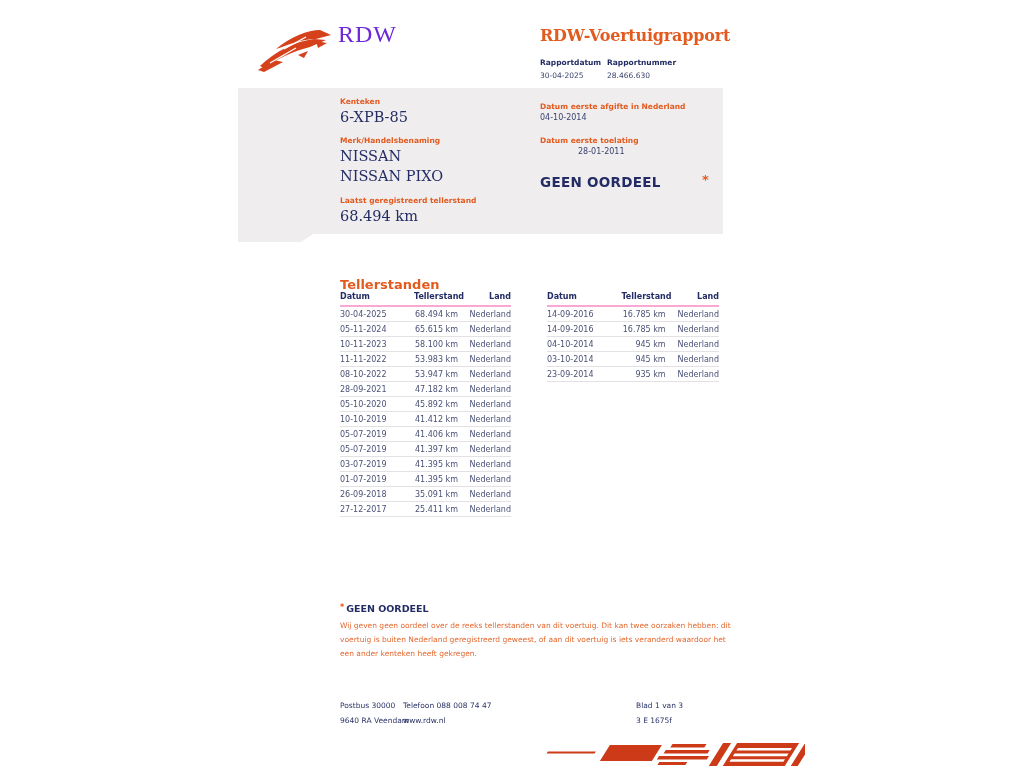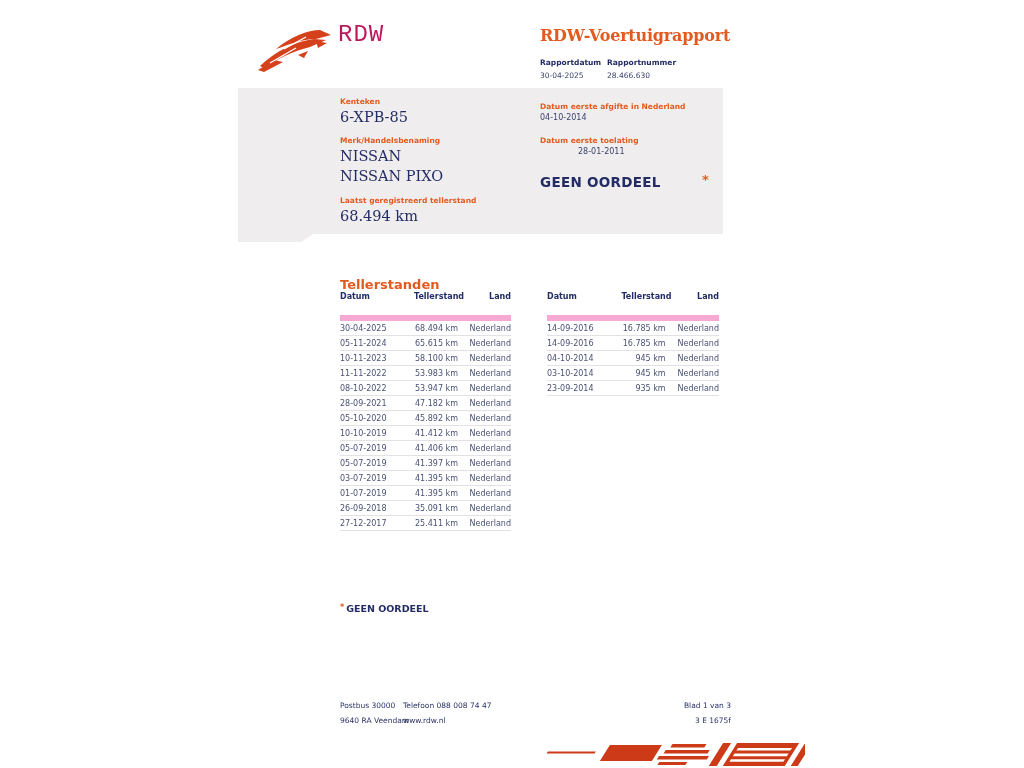--- a/index.html
+++ b/index.html
@@ -1,22 +1,22 @@
 <!DOCTYPE html>
 <html><head>
 <meta charset="utf-8">
 <style>
   html,body{margin:0;padding:0;background:#fff;}
   .page{position:relative;width:1024px;height:768px;background:#ffffff;overflow:hidden;
         font-family:"DejaVu Sans","Liberation Sans",sans-serif;color:#232C64;}
 
   
   .logo-svg{position:absolute;left:256px;top:22px;width:80px;height:50px;}
-  .wordmark{position:absolute;left:338px;top:21px;font-family:Liberation Mono, monospace;
-            font-size:24px;font-weight:500;color:#be185d;letter-spacing:1px;}
+  .wordmark{position:absolute;left:338px;top:21px;font-family:Liberation Serif, serif;
+            font-size:24px;font-weight:500;color:#6d28d9;letter-spacing:1px;}
   .report-title{position:absolute;left:540px;top:26px;margin:0;font-family:"DejaVu Serif","Liberation Serif",serif;
             font-size:16px;font-weight:bold;color:#E35A1F;letter-spacing:-0.2px;}
   .meta{position:absolute;left:540px;top:58px;display:flex;}
   .meta-col{width:67px;}
   .meta-col+.meta-col{width:auto;}
   .meta-label{font-size:7.5px;font-weight:bold;color:#232C64;}
   .meta-value{font-size:7.5px;color:#3A436E;margin-top:4px;}
 
   
   .graybox{position:absolute;left:238px;top:88px;width:485px;height:154px;background:#EFEDEE;
@@ -26,38 +26,38 @@
           color:#232C64;line-height:20px;}
   .smallval{position:absolute;font-size:8px;color:#3A436E;}
   .verdict{position:absolute;left:302px;top:86px;font-size:13.5px;font-weight:bold;color:#232C64;letter-spacing:0.3px;}
   .verdict-marker{position:absolute;left:464px;top:84px;font-size:13px;font-weight:bold;color:#E35A1F;}
 
   
   .section-title{position:absolute;left:340px;top:277px;font-size:13px;font-weight:bold;color:#E35A1F;}
   .odo-table{position:absolute;top:290px;border-collapse:collapse;font-size:8px;color:#4A5175;table-layout:fixed;}
   .odo-left{left:340px;width:171px;}
   .odo-right{left:547px;width:172px;}
-  .odo-table th{font-size:8px;font-weight:bold;color:#232C64;border-bottom:6px solid #f9a8d4;
-                padding:2px 0 14px;text-align:right;line-height:9px;}
+  .odo-table th{font-size:8px;font-weight:bold;color:#232C64;border-bottom:2px solid #f9a8d4;
+                padding:2px 0 4px;text-align:right;line-height:9px;}
   .odo-table th.c0{text-align:left;}
   .odo-table td{padding:2.5px 0;border-bottom:1px solid #E3E1E4;line-height:9px;}
   .odo-table .c0{text-align:left;width:74px;}
   .odo-table .c1{text-align:right;width:44px;}
   .odo-table .c2{text-align:right;width:53px;}
 
   
   .fn-title{position:absolute;left:340px;top:603px;font-size:9.5px;font-weight:bold;color:#232C64;}
   .fn-title .marker{color:#E35A1F;font-size:8px;vertical-align:2px;margin-right:2px;}
   .fn-text{position:absolute;left:340px;top:619px;width:398px;font-size:7.5px;line-height:14px;color:#E3682F;}
 
   
   .footer-item{position:absolute;font-size:7.5px;color:#2A3366;}
   .f-a1{left:340px;top:701px;} .f-a2{left:340px;top:716px;}
   .f-c1{left:403px;top:701px;} .f-c2{left:403px;top:716px;}
-  .f-right{left:600px;width:131px;text-align:right;}
+  .f-right{left:636px;width:131px;}
   .f-p{top:701px;} .f-f{top:716px;}
 
   
   .bottom-art{position:absolute;left:543px;top:740px;width:262px;height:28px;}
 </style>
 </head>
 <body>
 
 <div class="page">
 
@@ -226,20 +226,21 @@
           <td class="c0">23-09-2014</td>
           <td class="c1">935 km</td>
           <td class="c2">Nederland</td>
         </tr>
       </tbody>
   </table>
 
   <div class="fn-title">
     <span class="marker">*</span><span>GEEN OORDEEL</span>
   </div>
+  <div class="fn-text">Wij geven geen oordeel over de reeks tellerstanden van dit voertuig. Dit kan twee oorzaken hebben: dit voertuig is buiten Nederland geregistreerd geweest, of aan dit voertuig is iets veranderd waardoor het een ander kenteken heeft gekregen.</div>
 
   <div class="footer-item f-a1">Postbus 30000</div>
   <div class="footer-item f-a2">9640 RA Veendam</div>
   <div class="footer-item f-c1">Telefoon 088 008 74 47</div>
   <div class="footer-item f-c2">www.rdw.nl</div>
   <div class="footer-item f-right f-p">Blad 1 van 3</div>
   <div class="footer-item f-right f-f">3 E 1675f</div>
 
   <svg class="bottom-art" viewBox="0 0 262 28">
     <g fill="#CC3A17" transform="translate(12,0) skewX(-32)">

